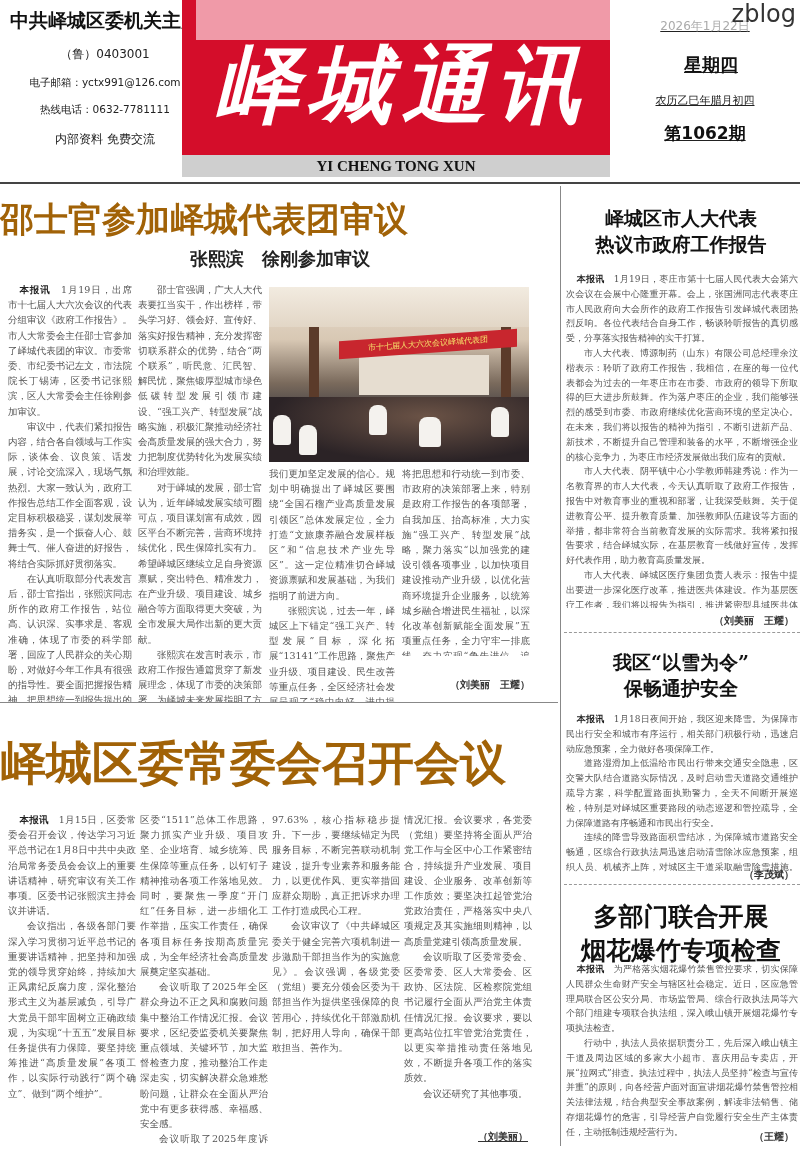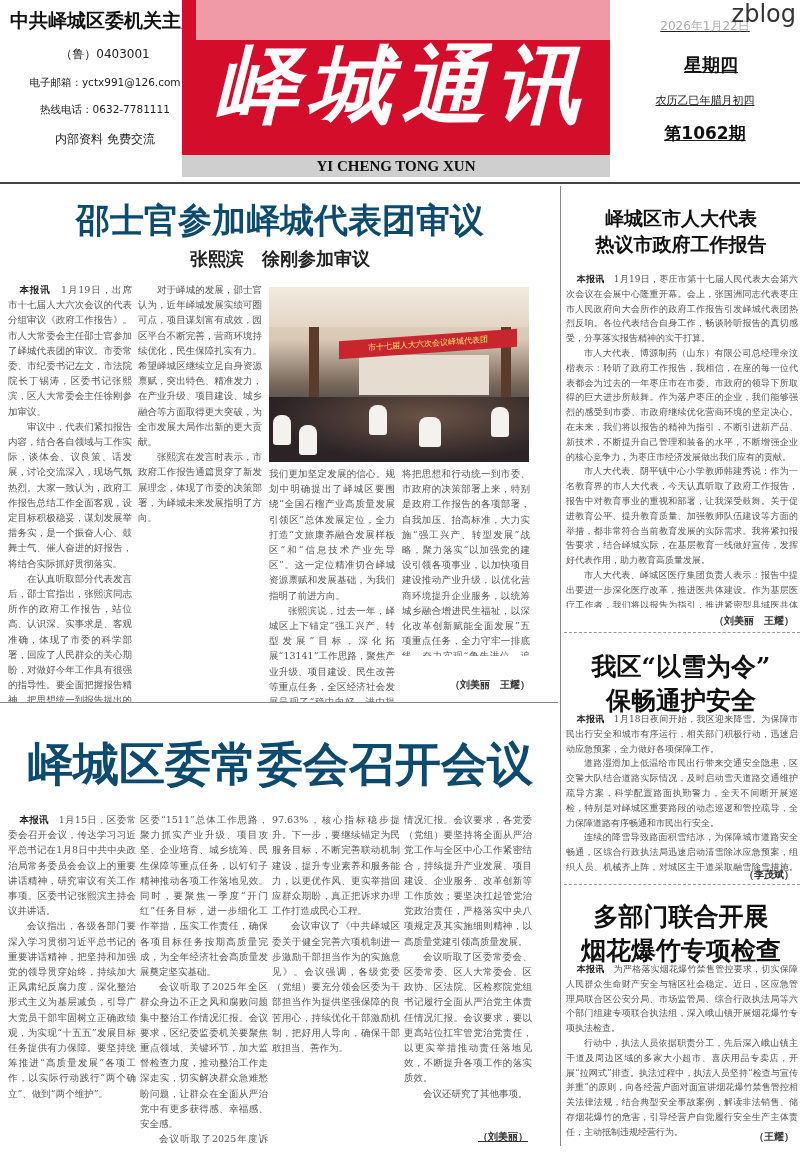--- a/index.html
+++ b/index.html
@@ -25,21 +25,21 @@
   .mh-right .date { font-size: 12px; color: #aaa; margin-top: 18px; }
   .mh-right .weekday { font-size: 18px; font-weight: bold; margin-top: 18px; color: #111; padding-left: 12px; }
   .mh-right .lunar { font-size: 11px; margin-top: 16px; color: #222; }
   .mh-right .issue { font-size: 17px; font-weight: bold; margin-top: 14px; color: #111; }
   .watermark { position: absolute; right: 4px; top: 0px; font-size: 24px; color: #333; font-family: "DejaVu Sans", sans-serif; }
 
   
   .rule { position: absolute; background: #444; }
 
   
-  .headline { position: absolute; font-family: Liberation Sans, sans-serif; font-weight: bold; color: #0c4a6e; text-align: center; }
+  .headline { position: absolute; font-family: Liberation Serif, serif; font-weight: bold; color: #a16207; }
   .subhead { position: absolute; font-weight: bold; color: #222; text-align: center; font-family: "DejaVu Serif", serif; }
   .side-head { position: absolute; font-weight: bold; color: #111; text-align: center; font-family: "DejaVu Serif", serif; line-height: 1.35; }
 
   .col { position: absolute; font-size: 9.5px; line-height: 15.2px; color: #555; text-align: justify; overflow: hidden; }
   .col p { text-indent: 2em; }
   .col p.lead { text-indent: 1.2em; }
   .col b.tag { color: #222; }
   .byline { position: absolute; font-size: 10px; font-weight: bold; color: #333; text-align: right; }
 
   
@@ -89,20 +89,21 @@
 
 <div class="headline" style="left:0;top:198px;width:560px;font-size:34px;line-height:44px;">邵士官参加峄城代表团审议</div>
 <div class="subhead" style="left:0;top:246px;width:560px;font-size:18px;line-height:26px;">张熙滨　徐刚参加审议</div>
 
 <div class="col" style="left:8px;top:282px;width:124px;height:420px;">
   <p class="lead"><b class="tag">本报讯</b><span>　1月19日，出席市十七届人大六次会议的代表分组审议《政府工作报告》。市人大常委会主任邵士官参加了峄城代表团的审议。市委常委、市纪委书记左文，市法院院长丁锡涛，区委书记张熙滨，区人大常委会主任徐刚参加审议。</span></p>
   <p>审议中，代表们紧扣报告内容，结合各自领域与工作实际，谈体会、议良策、话发展，讨论交流深入，现场气氛热烈。大家一致认为，政府工作报告总结工作全面客观，设定目标积极稳妥，谋划发展举措务实，是一个振奋人心、鼓舞士气、催人奋进的好报告，将结合实际抓好贯彻落实。</p>
   <p>在认真听取部分代表发言后，邵士官指出，张熙滨同志所作的政府工作报告，站位高、认识深、实事求是、客观准确，体现了市委的科学部署，回应了人民群众的关心期盼，对做好今年工作具有很强的指导性。要全面把握报告精神，把思想统一到报告提出的目标要求上来，聚焦重点工作，用心用情用力抓落实，确保全年目标任务圆满完成。</p>
 </div>
 <div class="col" style="left:138px;top:282px;width:124px;height:420px;">
+  <p>邵士官强调，广大人大代表要扛当实干，作出榜样，带头学习好、领会好、宣传好、落实好报告精神，充分发挥密切联系群众的优势，结合“两个联系”，听民意、汇民智、解民忧，聚焦锻厚型城市绿色低碳转型发展引领市建设、“强工兴产、转型发展”战略实施，积极汇聚推动经济社会高质量发展的强大合力，努力把制度优势转化为发展实绩和治理效能。</p>
   <p>对于峄城的发展，邵士官认为，近年峄城发展实绩可圈可点，项目谋划富有成效，园区平台不断完善，营商环境持续优化，民生保障扎实有力。希望峄城区继续立足自身资源禀赋，突出特色、精准发力，在产业升级、项目建设、城乡融合等方面取得更大突破，为全市发展大局作出新的更大贡献。</p>
   <p>张熙滨在发言时表示，市政府工作报告通篇贯穿了新发展理念，体现了市委的决策部署，为峄城未来发展指明了方向。</p>
 </div>
 
 <div class="photo">
   <div class="ceiling"></div>
   <div class="pillar" style="left:40px;"></div>
   <div class="pillar" style="left:232px;"></div>
   <div class="backdrop"></div>
   <div class="banner">市十七届人大六次会议峄城代表团</div>
@@ -150,21 +151,21 @@
   <div>热议市政府工作报告</div>
 </div>
 <div class="col" style="left:566px;top:272px;width:232px;height:336px;font-size:9px;line-height:14.8px;">
   <p class="lead"><b class="tag">本报讯</b><span>　1月19日，枣庄市第十七届人民代表大会第六次会议在会展中心隆重开幕。会上，张国洲同志代表枣庄市人民政府向大会所作的政府工作报告引发峄城代表团热烈反响。各位代表结合自身工作，畅谈聆听报告的真切感受，分享落实报告精神的实干打算。</span></p>
   <p>市人大代表、博源制药（山东）有限公司总经理余汶楷表示：聆听了政府工作报告，我相信，在座的每一位代表都会为过去的一年枣庄市在市委、市政府的领导下所取得的巨大进步所鼓舞。作为落户枣庄的企业，我们能够强烈的感受到市委、市政府继续优化营商环境的坚定决心。在未来，我们将以报告的精神为指引，不断引进新产品、新技术，不断提升自己管理和装备的水平，不断增强企业的核心竞争力，为枣庄市经济发展做出我们应有的贡献。</p>
   <p>市人大代表、阴平镇中心小学教师韩建秀说：作为一名教育界的市人大代表，今天认真听取了政府工作报告，报告中对教育事业的重视和部署，让我深受鼓舞。关于促进教育公平、提升教育质量、加强教师队伍建设等方面的举措，都非常符合当前教育发展的实际需求。我将紧扣报告要求，结合峄城实际，在基层教育一线做好宣传，发挥好代表作用，助力教育高质量发展。</p>
   <p>市人大代表、峄城区医疗集团负责人表示：报告中提出要进一步深化医疗改革，推进医共体建设。作为基层医疗工作者，我们将以报告为指引，推进紧密型县域医共体建设，加快“两院一体”医养结合服务体系，让群众享受更加优质的医疗服务。同时，助力村卫生室能力提升，开展针对性带教，推动村卫生室向群般标准提质，提升基层护理队伍专业水平，让群众在家门口就能享受到全周期、高品质的护理服务。</p>
 </div>
 <div class="byline" style="left:566px;top:614px;width:228px;">（刘美丽　王耀）</div>
 
-<div class="side-head" style="left:562px;top:650px;width:238px;font-size:25px;">
+<div class="side-head" style="left:562px;top:650px;width:238px;font-size:19px;">
   <div>我区“以雪为令”</div>
   <div>保畅通护安全</div>
 </div>
 <div class="col" style="left:566px;top:712px;width:232px;height:160px;font-size:9px;line-height:14.8px;">
   <p class="lead"><b class="tag">本报讯</b><span>　1月18日夜间开始，我区迎来降雪。为保障市民出行安全和城市有序运行，相关部门积极行动，迅速启动应急预案，全力做好各项保障工作。</span></p>
   <p>道路湿滑加上低温给市民出行带来交通安全隐患，区交警大队结合道路实际情况，及时启动雪天道路交通维护疏导方案，科学配置路面执勤警力，全天不间断开展巡检，特别是对峄城区重要路段的动态巡逻和管控疏导，全力保障道路有序畅通和市民出行安全。</p>
   <p>连续的降雪导致路面积雪结冰，为保障城市道路安全畅通，区综合行政执法局迅速启动清雪除冰应急预案，组织人员、机械齐上阵，对城区主干道采取融雪除雪措施。重点对易结冰路段、桥梁、十字路口等重点路段进行抛撒融雪剂，同时出动扫雪车快速除雪，全力保障交通干道、重点区域周边道路畅通和出行安全。</p>
 </div>
 <div class="byline" style="left:566px;top:868px;width:228px;">（李茂斌）</div>
 

